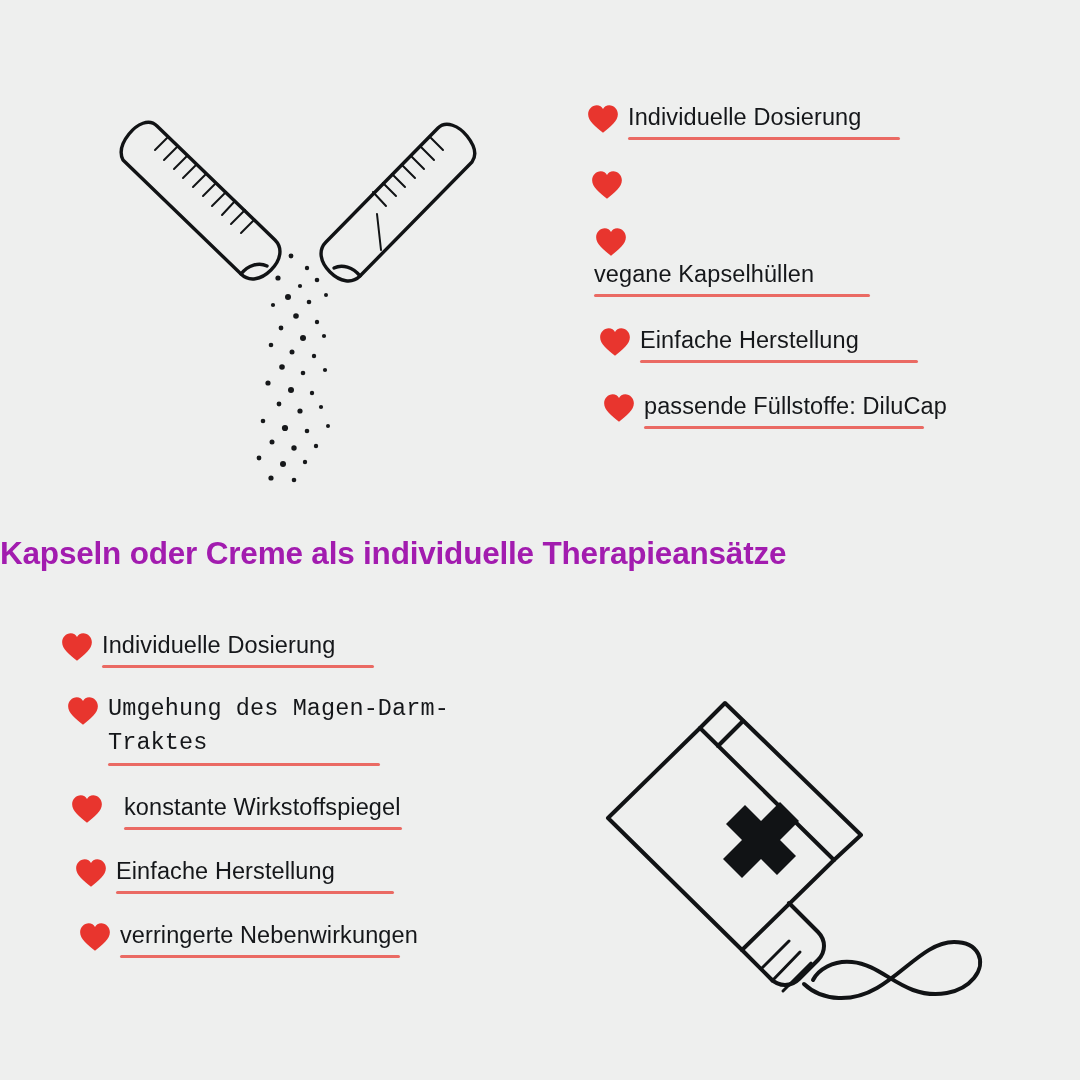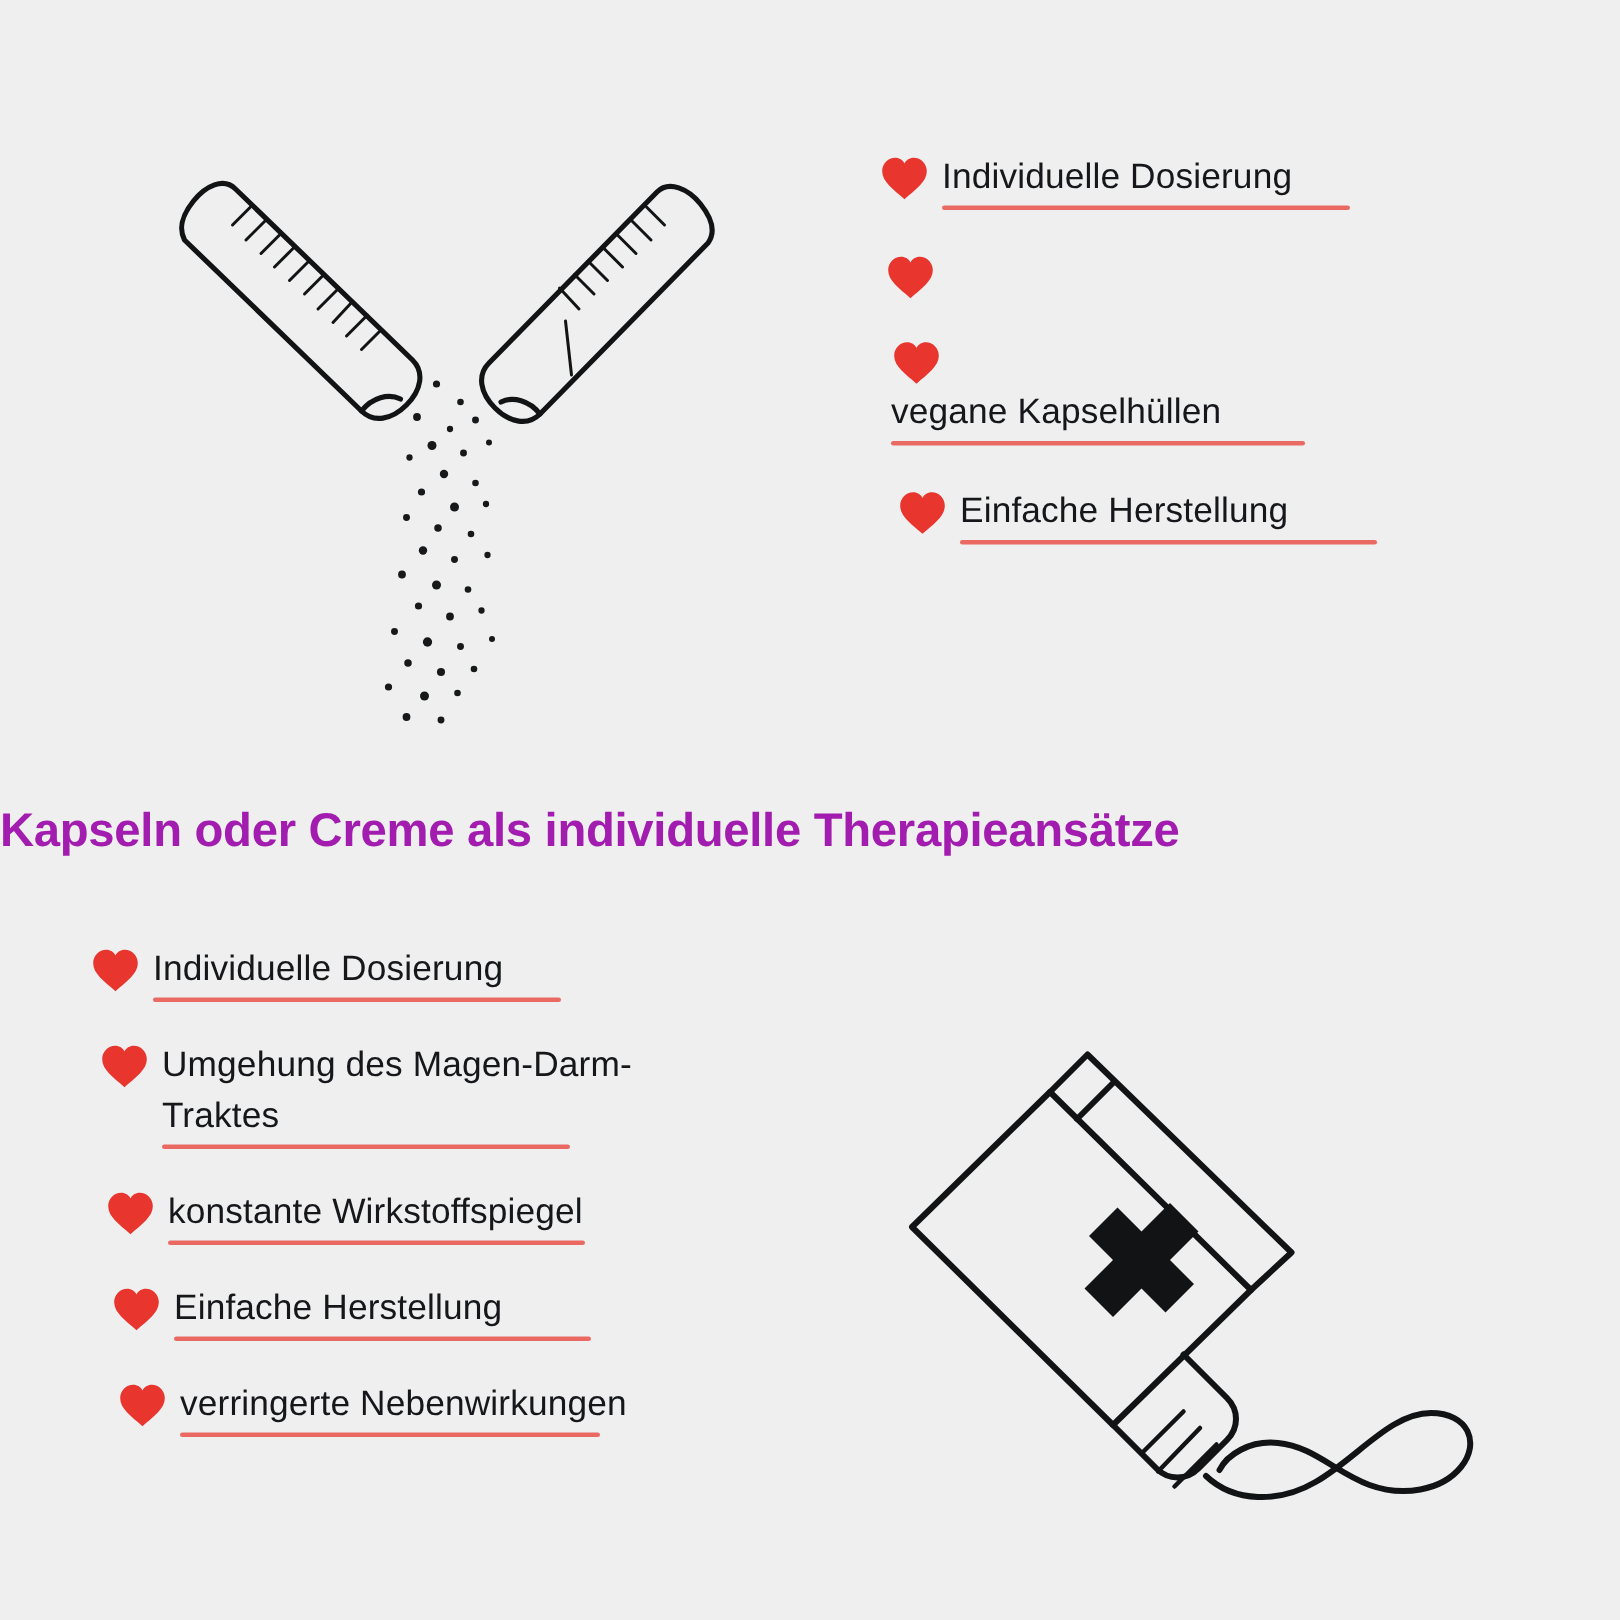--- a/index.html
+++ b/index.html
@@ -84,22 +84,22 @@
     letter-spacing: -0.2px;
   }
 
   
   #list-cream {
     left: 60px;
     top: 628px;
   }
   #list-cream .bullet-row { margin-bottom: 21px; }
   #list-cream .bullet-row:nth-child(1) { margin-left: 0px; }
-  #list-cream .bullet-row:nth-child(2) { margin-left: 6px; }
-  #list-cream .bullet-row:nth-child(3) { margin-left: 10px; }
+  #list-cream .bullet-row:nth-child(2) { margin-left: 6px; font-family: Liberation Mono, monospace; }
+  #list-cream .bullet-row:nth-child(3) { margin-left: 10px; gap: 12px; }
   #list-cream .bullet-row:nth-child(4) { margin-left: 14px; }
   #list-cream .bullet-row:nth-child(5) { margin-left: 18px; }
 
   
   #capsule-illustration {
     position: absolute;
     left: 95px;
     top: 90px;
     width: 420px;
     height: 420px;
@@ -232,20 +232,31 @@
         <svg viewBox="0 0 32 32">
             <path d="M16 29C9 23 2 18 2 11.5C2 6.8 5.6 3 10.2 3C12.8 3 15 4.4 16 6.6C17 4.4 19.2 3 21.8 3C26.4 3 30 6.8 30 11.5C30 18 23 23 16 29Z" fill="#e8352e"></path>
           </svg>
       </span>
       <span class="bullet-text-wrap">
         <span class="bullet-text">Einfache Herstellung</span>
         <span class="underline" style="width:278px;display:block"></span>
       </span>
     </div>
 
+    <div class="bullet-row">
+      <span class="heart">
+        <svg viewBox="0 0 32 32">
+            <path d="M16 29C9 23 2 18 2 11.5C2 6.8 5.6 3 10.2 3C12.8 3 15 4.4 16 6.6C17 4.4 19.2 3 21.8 3C26.4 3 30 6.8 30 11.5C30 18 23 23 16 29Z" fill="#e8352e"></path>
+          </svg>
+      </span>
+      <span class="bullet-text-wrap">
+        <span class="bullet-text">passende Füllstoffe: DiluCap</span>
+        <span class="underline" style="width:280px;display:block"></span>
+      </span>
+    </div>
 
   </div>
 
   <div id="headline">Kapseln oder Creme als individuelle Therapieansätze</div>
 
   <div class="bullet-list" id="list-cream">
 
     <div class="bullet-row">
       <span class="heart">
         <svg viewBox="0 0 32 32">

